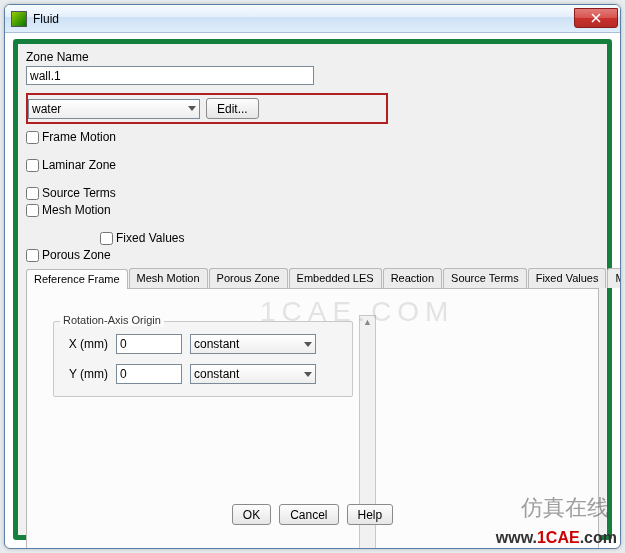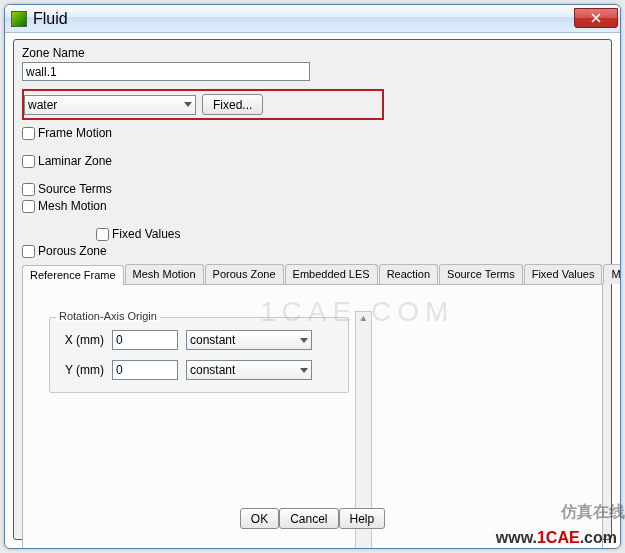--- a/index.html
+++ b/index.html
@@ -32,38 +32,38 @@
     align-items: center;
     padding: 0 2px 0 6px;
   }
   .app-icon {
     width: 16px; height: 16px;
     background: linear-gradient(135deg,#9c0 0%, #070 100%);
     border: 1px solid #555;
     margin-right: 6px;
     display: inline-block;
   }
-  .title { flex: 1; font-size: 16px; color: #000; }
+  .title { flex: 1; font-size: 12px; color: #000; }
   .close-btn {
     width: 44px; height: 20px;
     background: linear-gradient(to bottom,#e07b78 0%,#d9534f 49%,#c9302c 50%,#b52b27 100%);
     border: 1px solid #8b1a1a;
     border-radius: 0 0 3px 3px;
     margin-top: -2px;
     color: #fff;
     display: flex; align-items: center; justify-content: center;
     cursor: pointer;
   }
   .close-btn svg { width: 10px; height: 10px; }
 
   .client {
     position: absolute;
     left: 8px; right: 8px; top: 34px; bottom: 8px;
     background: #f0f0f0;
-    border: 1px solid #15803d;
+    border: 5px solid #15803d;
     border-radius: 3px;
     padding: 6px 8px 8px 8px;
   }
 
   .lbl { display: block; margin-bottom: 2px; }
   .textinput {
     width: 288px; height: 19px;
     border: 1px solid #7a8a99;
     background: #fff;
     padding: 7px 3px;
@@ -177,27 +177,27 @@
     border: 1px solid #c8c8c8;
     background: #f1f1f1;
     display: flex; flex-direction: column; align-items: center;
     padding: 2px 0;
   }
   .sbarrow { font-size: 9px; color: #888; line-height: 1; }
 
   .footer {
     position: absolute;
     bottom: 10px; left: 0; right: 0;
-    display: flex; justify-content: center; 
+    display: flex; justify-content: center; gap: 8px;
   }
 
   .watermark-cn {
     position: absolute;
-    right: 0; bottom: 30px;
-    font-size: 16px; font-weight: bold;
+    right: 16px; bottom: 30px;
+    font-size: 22px; font-weight: normal;
     font-family: "Microsoft YaHei", sans-serif;
     color: rgba(80,80,80,0.55);
   }
   .watermark-url {
     position: absolute;
     right: 8px; bottom: 6px;
     font-size: 16px; font-weight: bold;
     font-family: Arial, sans-serif;
   }
   .watermark-url .a { color: #333; }
@@ -228,21 +228,21 @@
   <div class="client">
 
     <span class="lbl">Zone Name</span>
     <input class="textinput" value="wall.1" style="">
 
     <div class="matrow">
       <div class="select" style="width:172px">
         <span>water</span>
         <span class="arrow"></span>
       </div>
-      <button class="btn" style="margin-left:6px">Fixed...</button>
+      <button class="btn" style="margin-left:6px">Edit...</button>
     </div>
 
     <div class="checks">
       <div class="row">
         <label class="chk">
             <input type="checkbox" style="">
             <span>Frame Motion</span>
           </label>
         <label class="chk">
             <input type="checkbox" style="">

